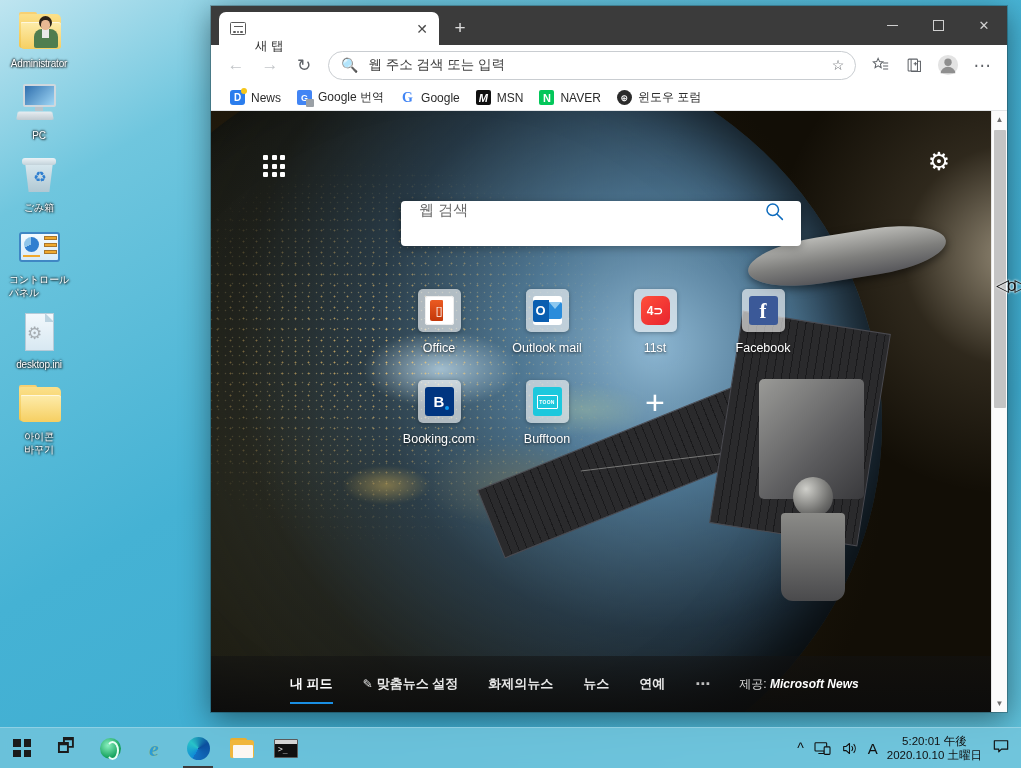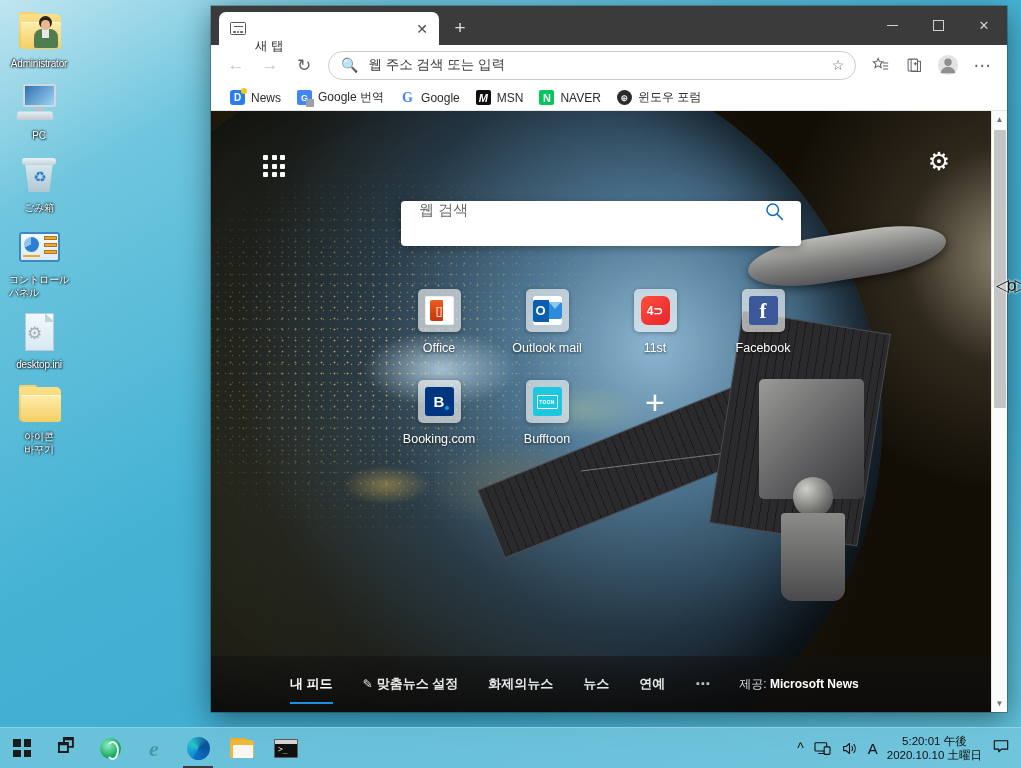--- a/index.html
+++ b/index.html
@@ -424,21 +424,21 @@
     font-size:13px; color:#e8e8e8; font-weight:bold; padding:4px 0; margin-right:30px;
     position:relative; white-space:nowrap;
   }
   .feed-item.active { color:#fff; }
   .feed-item.active::after {
     content:""; position:absolute; left:0; right:0; bottom:-7px; height:2.5px; background:#1a8fe3;
   }
   .feed-item .pen { font-weight:normal; margin-right:4px; font-size:12px; }
   .feed-item.more { font-size:15px; letter-spacing:1px; color:#bdbdbd; margin-right:28px; }
   #provider { font-size:12px; color:#d8d8d8; white-space:nowrap; }
-  #provider b { color:#fff; }
+  #provider b { color:#fff;font-style:italic; }
 
   
   #vscroll {
     position:absolute; right:0; top:0; bottom:0; width:16px; background:#fbfbfb;
     border-left:1px solid #e6e6e6; display:flex; flex-direction:column; align-items:center;
   }
   .sc-arrow { height:17px; width:16px; display:flex; align-items:center; justify-content:center;
               font-size:8px; color:#6e6e6e; }
   .sc-track { flex:1; width:16px; position:relative; }
   .sc-thumb { position:absolute; left:2px; right:2px; top:2px; height:278px; background:#c4c4c4; border-radius:1px; }

